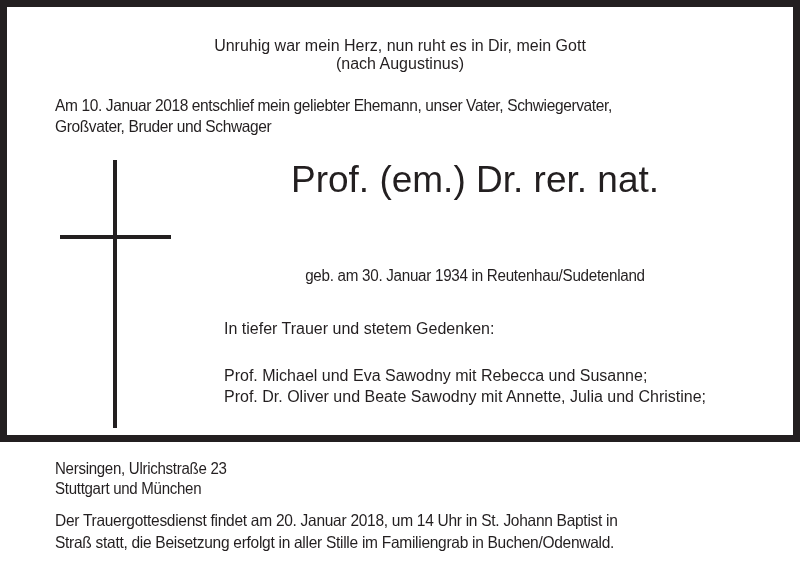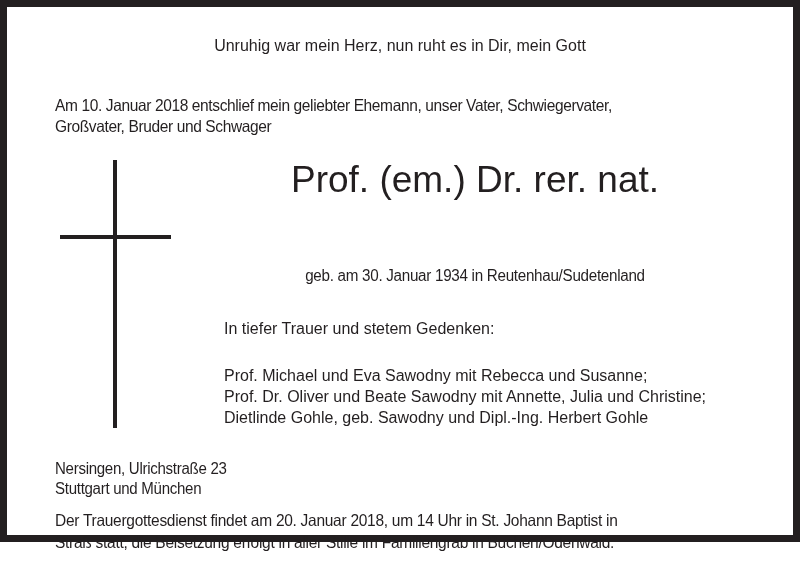--- a/index.html
+++ b/index.html
@@ -1,19 +1,19 @@
 <!DOCTYPE html>
 <html><head>
   <meta charset="utf-8">
   <style>
     html, body { margin: 0; padding: 0; background: #ffffff; }
     body { width: 800px; height: 587px; position: relative; overflow: hidden; }
     .frame {
       position: absolute; left: 0; top: 0;
-      width: 800px; height: 542px; box-sizing: border-box;
+      width: 800px; height: 442px; box-sizing: border-box;
       border: 7px solid #231f20; background: #ffffff;
       color: #231f20;
       font-family: "Liberation Sans", sans-serif;
     }
     .abs { position: absolute; white-space: nowrap; }
     .motto { left: 0; width: 786px; text-align: center; font-size: 16px; line-height: 19px; }
     .intro { left: 48px; font-size: 16.5px; line-height: 21px; letter-spacing: -0.4px; transform: scaleX(0.94); transform-origin: left top; }
     .title { left: 150px; width: 636px; text-align: center; }
     .t1 { top: 156px; font-size: 37px; line-height: 34px; }
     .t2 { top: 196px; font-size: 42px; line-height: 50px; }
@@ -23,36 +23,36 @@
     .service { left: 48px; font-size: 16.5px; line-height: 22px; letter-spacing: -0.3px; transform: scaleX(0.94); transform-origin: left top; }
     .cross-v { position: absolute; left: 106px; top: 153px; width: 4px; height: 268px; background: #231f20; }
     .cross-h { position: absolute; left: 53px; top: 228px; width: 111px; height: 4px; background: #231f20; }
   </style>
 </head>
 <body>
 
 <div class="frame">
 
   <div class="abs motto" style="top:29px;">Unruhig war mein Herz, nun ruht es in Dir, mein Gott</div>
+  <div class="abs motto" style="top:47px;">(nach Augustinus)</div>
 
   <div class="abs intro" style="top:88px;">Am 10. Januar 2018 entschlief mein geliebter Ehemann, unser Vater, Schwiegervater,</div>
   <div class="abs intro" style="top:109px;">Großvater, Bruder und Schwager</div>
 
   <div>
     <div class="cross-v"></div>
     <div class="cross-h"></div>
   </div>
 
   <div class="abs title t1">Prof. (em.) Dr. rer. nat.</div>
   <div class="abs title born">geb. am 30. Januar 1934 in Reutenhau/Sudetenland</div>
 
   <div class="abs mourn" style="top:311px;">In tiefer Trauer und stetem Gedenken:</div>
   <div class="abs mourn" style="top:358px;">Prof. Michael und Eva Sawodny mit Rebecca und Susanne;</div>
   <div class="abs mourn" style="top:379px;">Prof. Dr. Oliver und Beate Sawodny mit Annette, Julia und Christine;</div>
-  <div class="abs mourn" style="top:400px;">Dietlinde Gohle, geb. Sawodny und Dipl.-Ing. Herbert Gohle</div>
 
   <div class="abs place" style="top:452px;">Nersingen, Ulrichstraße 23</div>
   <div class="abs place" style="top:472px;">Stuttgart und München</div>
 
   <div class="abs service" style="top:502px;">Der Trauergottesdienst findet am 20. Januar 2018, um 14 Uhr in St. Johann Baptist in</div>
   <div class="abs service" style="top:524px;">Straß statt, die Beisetzung erfolgt in aller Stille im Familiengrab in Buchen/Odenwald.</div>
 
 </div>
 
 </body></html>

